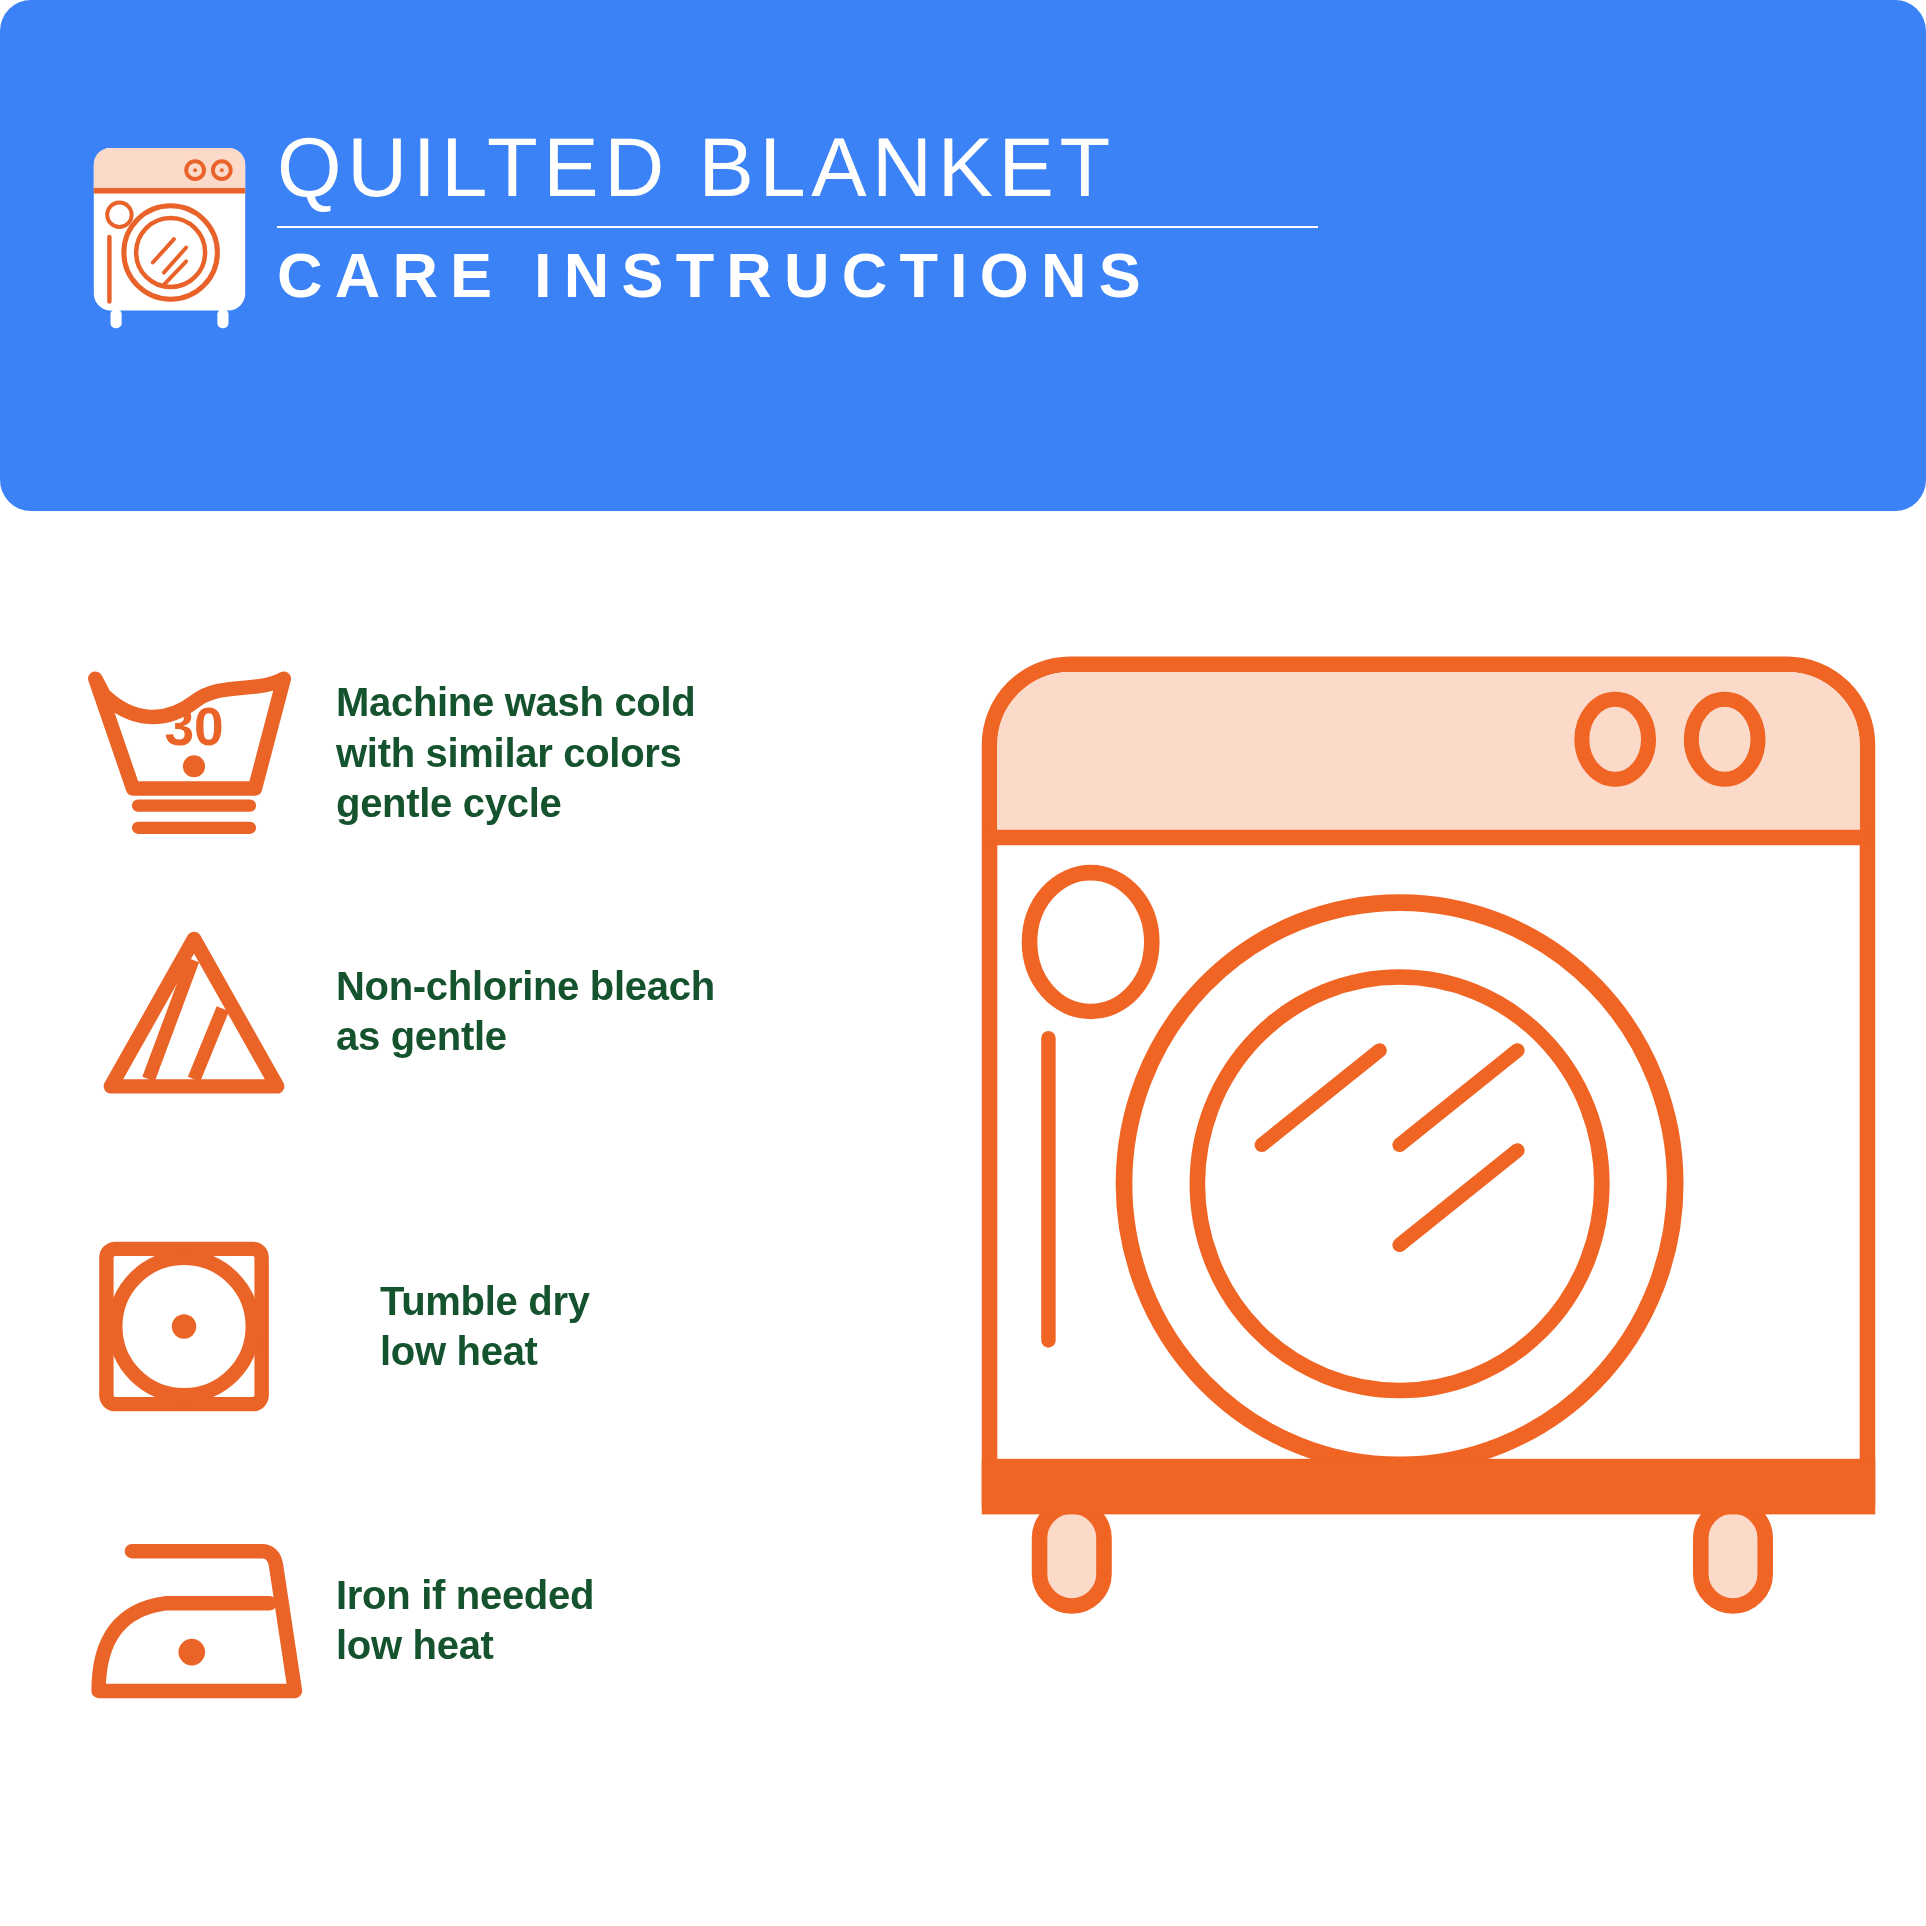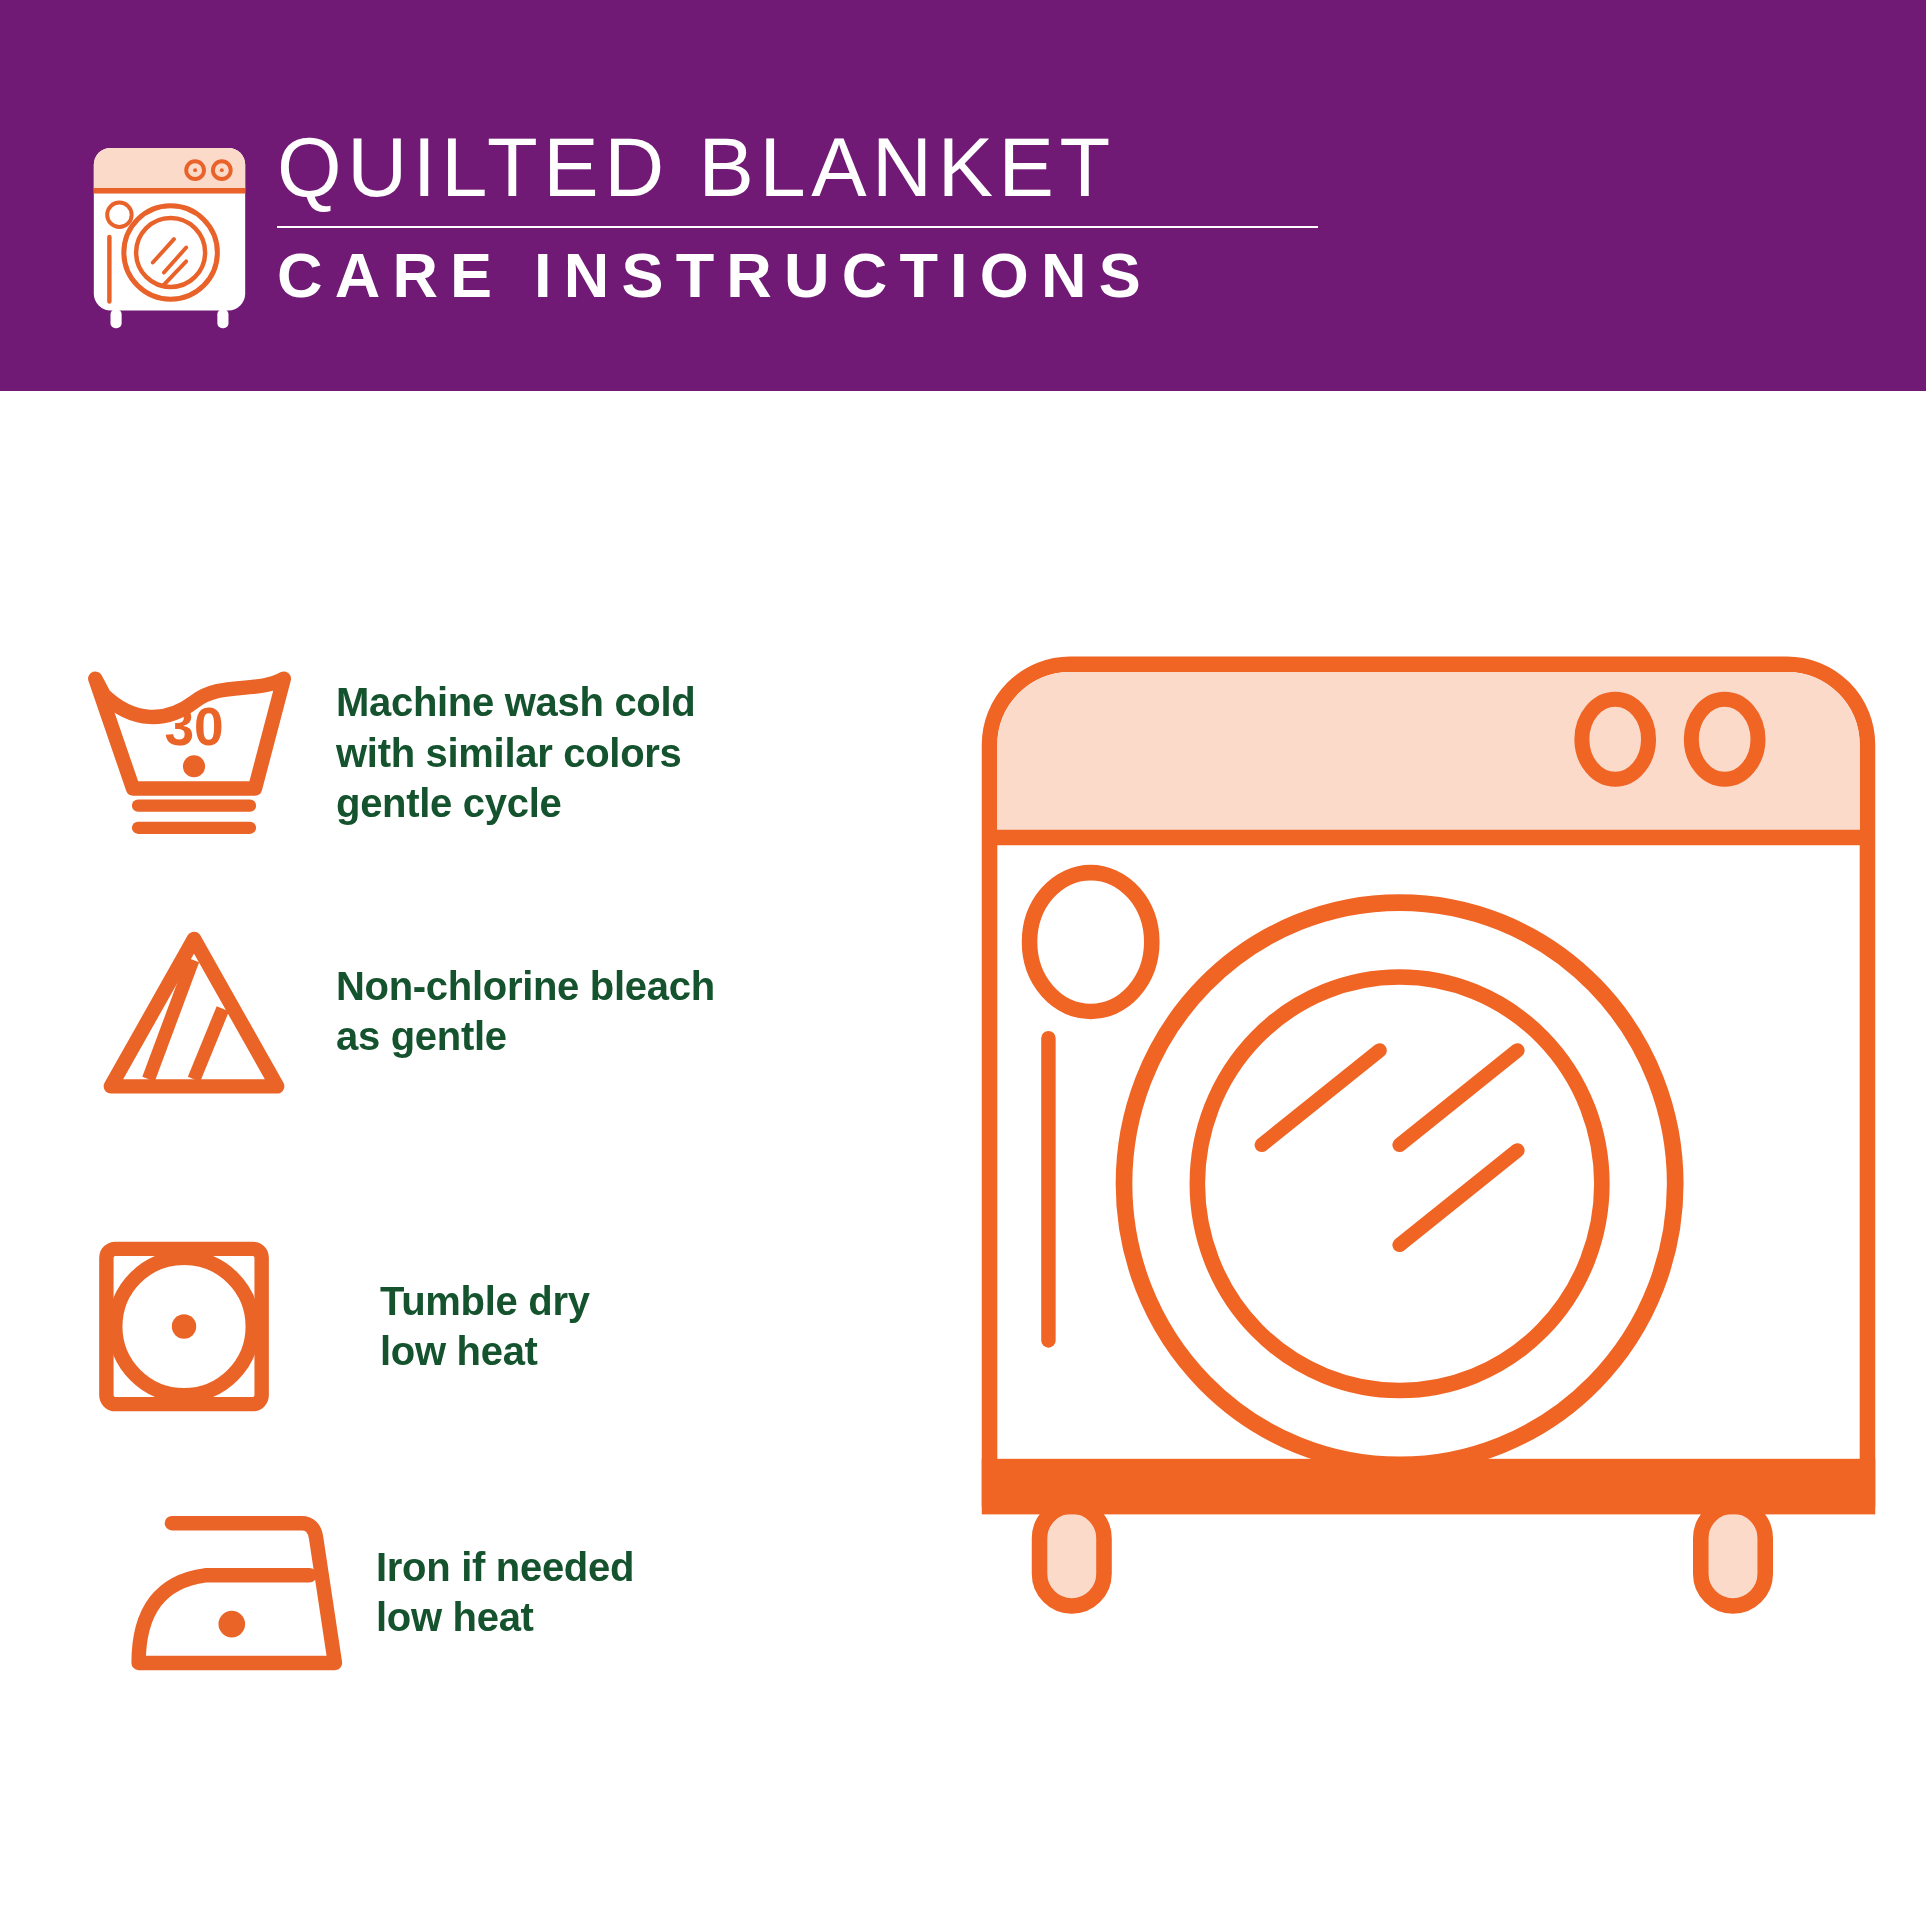--- a/index.html
+++ b/index.html
@@ -10,22 +10,23 @@
     width: 1926px; height: 1926px;
     position: relative;
     overflow: hidden;
     font-family: "Liberation Sans", sans-serif;
   }
 
   
   .header {
     position: absolute;
     left: 0; top: 0;
-    width: 1926px; height: 391px;
-    background: #701a75;
+    width: 1926px; height: 511px;
+    background: #3b82f6;
+    border-radius: 31px;
   }
   .header-logo {
     position: absolute;
     left: 86px; top: 139px;
     width: 167px; height: 192px;
   }
   .header-titles {
     position: absolute;
     left: 277px; top: 125px;
     width: 1045px;
@@ -63,21 +64,21 @@
   .care-row {
     position: absolute;
     left: 0;
     width: 945px;
     display: flex;
     align-items: center;
   }
   .care-row-0 { top: 0px;    height: 200px; }
   .care-row-1 { top: 258px;  height: 200px; }
   .care-row-2 { top: 573px; height: 200px; gap: 44px; }
-  .care-row-3 { top: 839px; height: 200px; padding-left: 40px; }
+  .care-row-3 { top: 867px; height: 200px; }
 
   .care-icon {
     width: 239px;
     min-width: 239px;
     height: 200px;
     margin-left: 83px;
     display: flex;
     align-items: center;
     justify-content: flex-start;
   }

